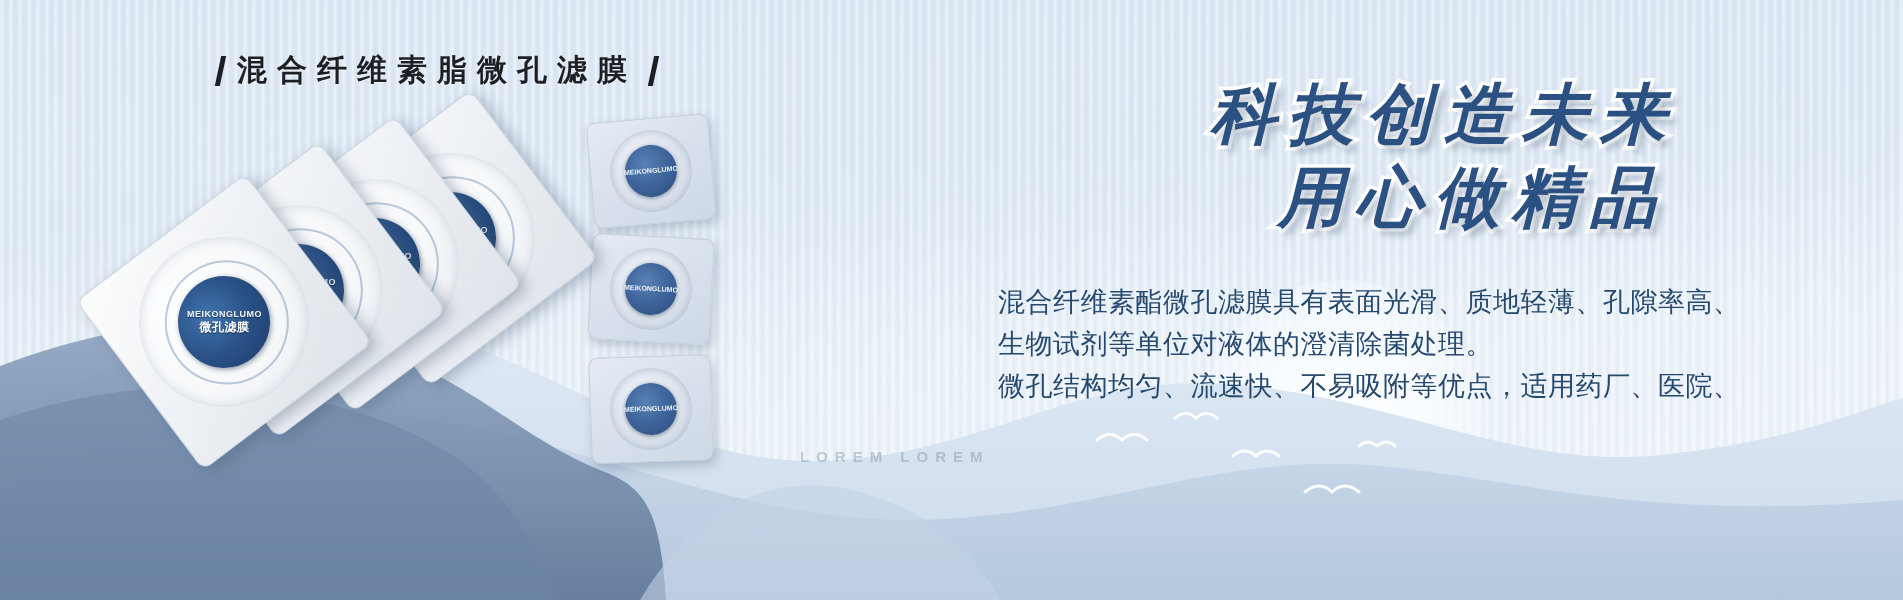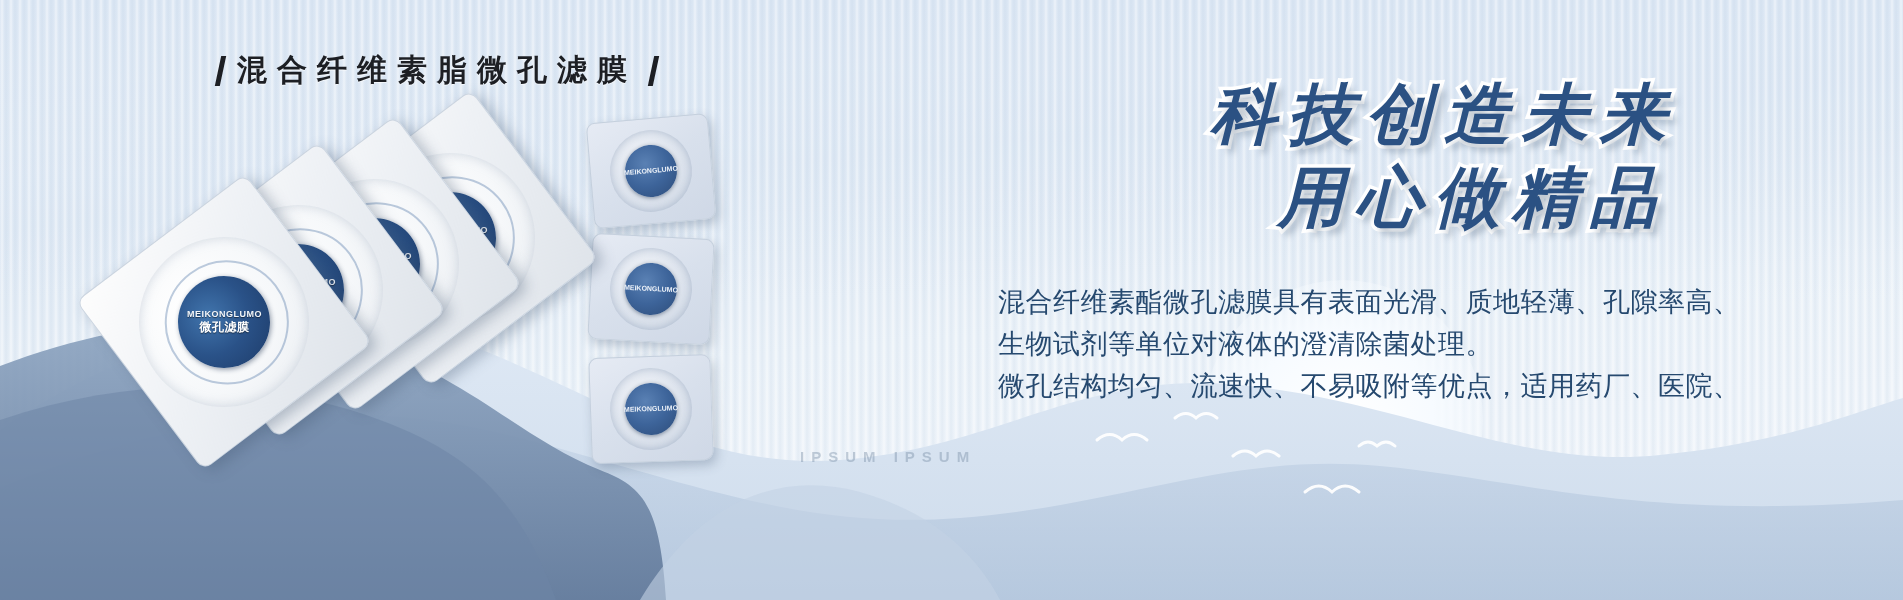--- a/index.html
+++ b/index.html
@@ -282,15 +282,15 @@
     <div class="headline headline-1">科技创造未来</div>
     <div class="headline headline-2">用心做精品</div>
   </div>
 
   <div class="para">
     <div>混合纤维素酯微孔滤膜具有表面光滑、质地轻薄、孔隙率高、</div>
     <div>生物试剂等单位对液体的澄清除菌处理。</div>
     <div>微孔结构均匀、流速快、不易吸附等优点，适用药厂、医院、</div>
   </div>
 
-  <div class="watermark">IPSUM IPSUM</div>
+  <div class="watermark">LOREM LOREM</div>
 
 </div>
 
 </body></html>

